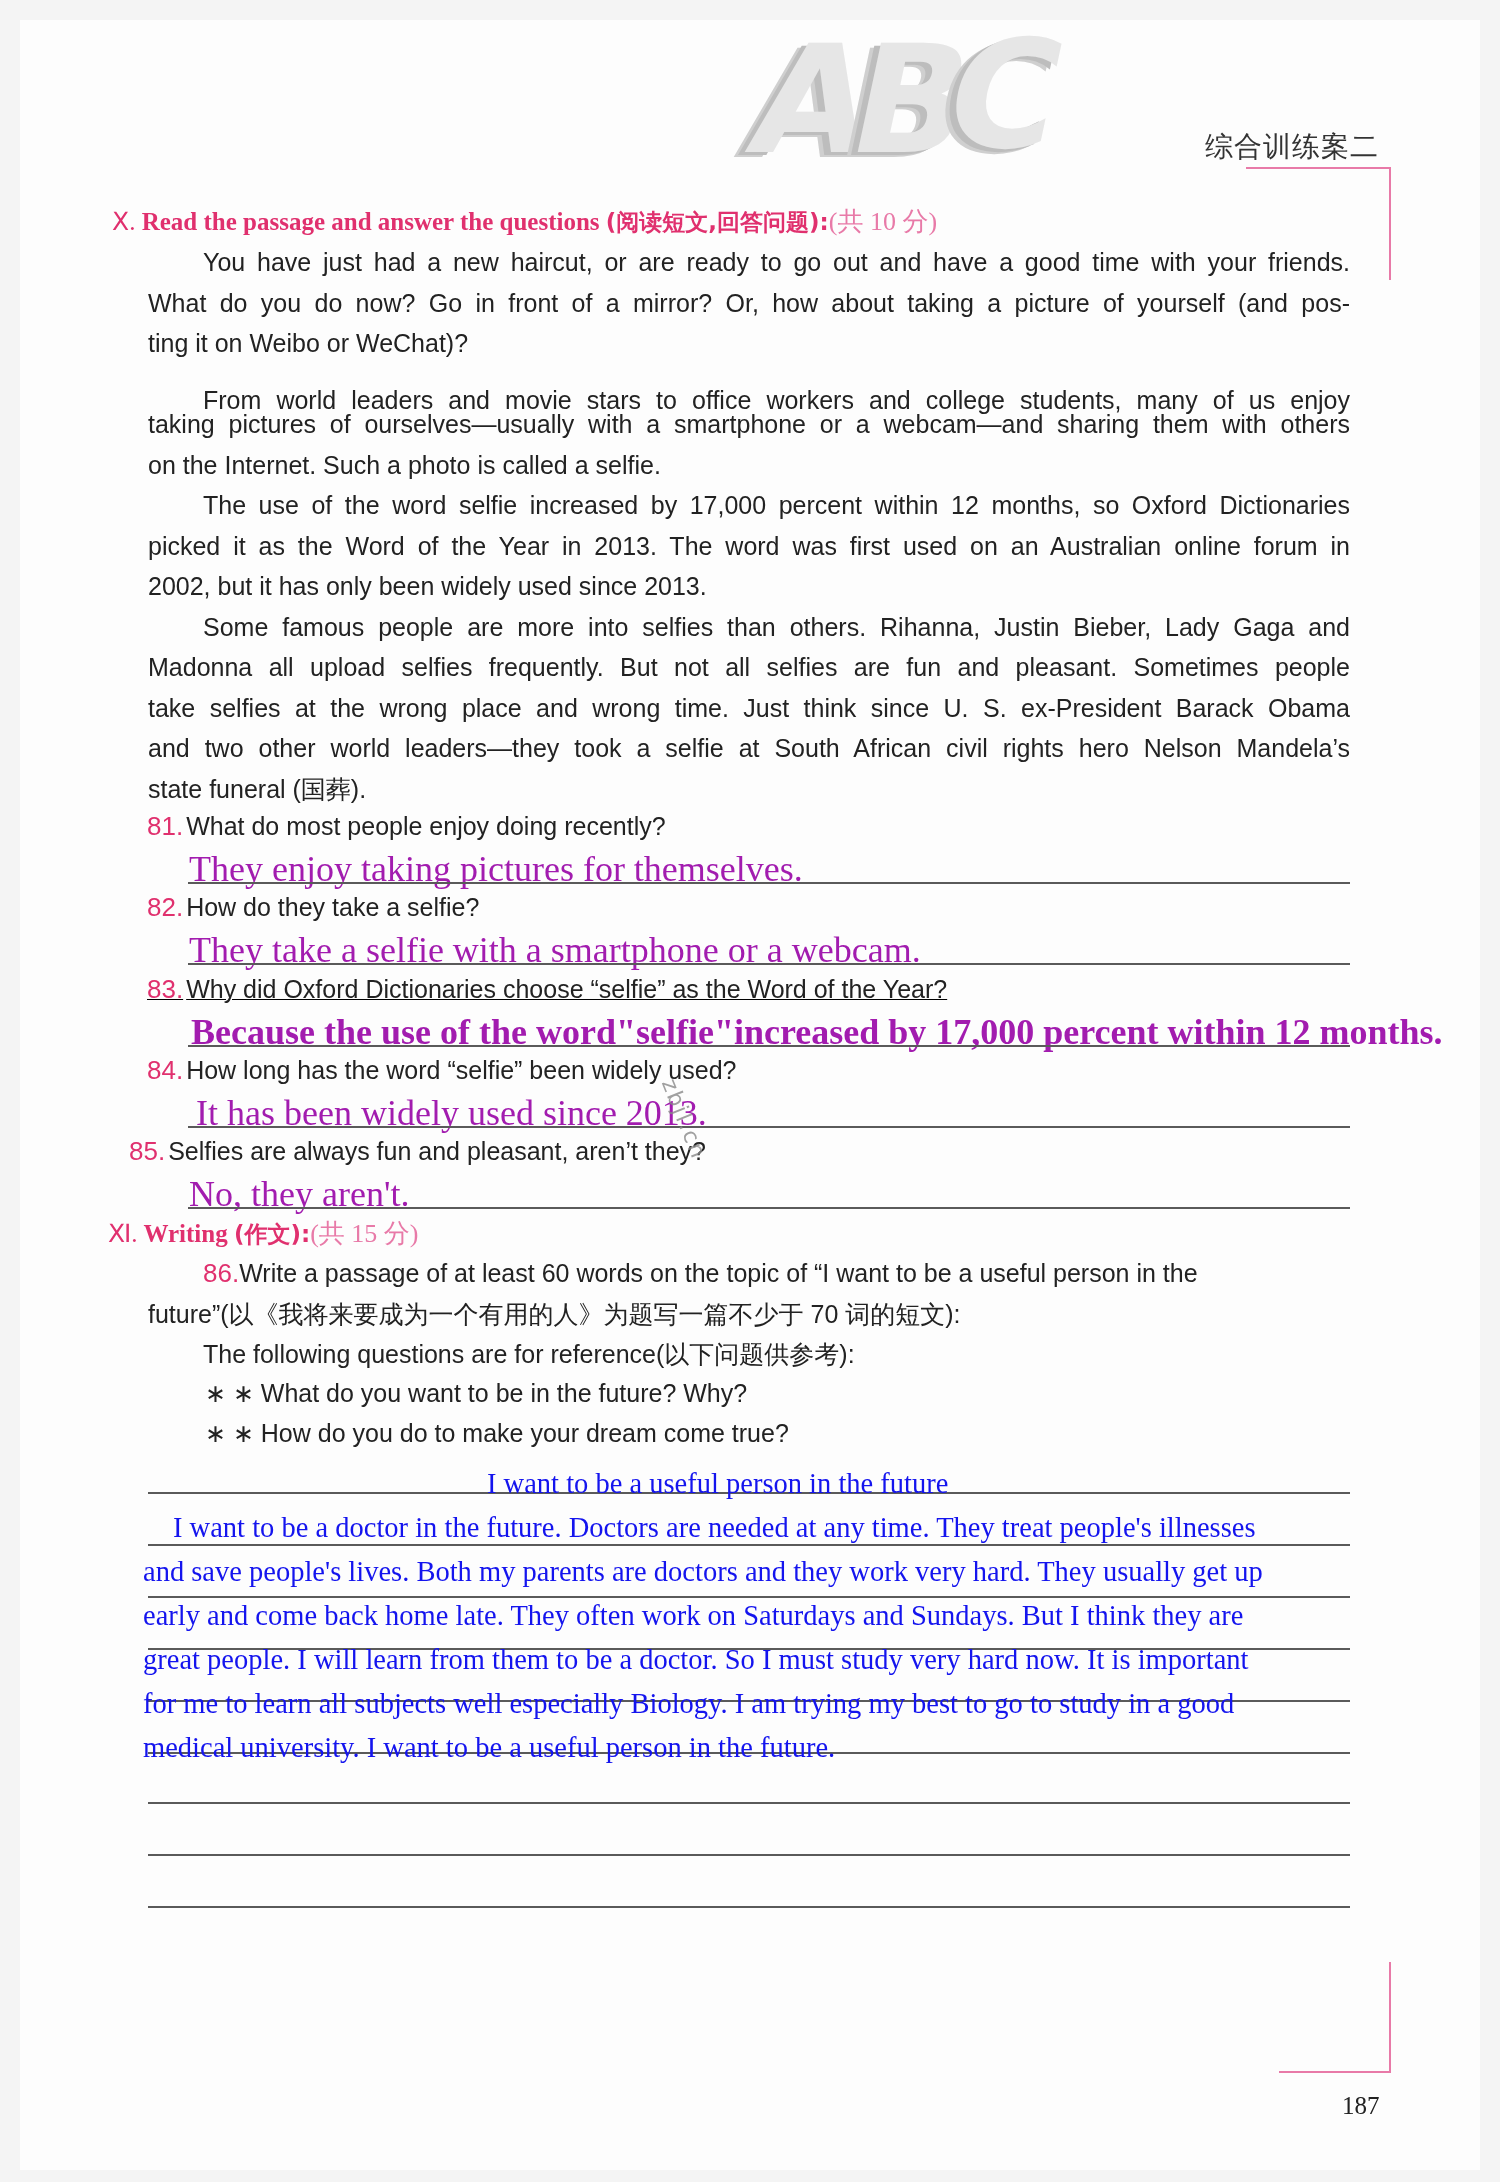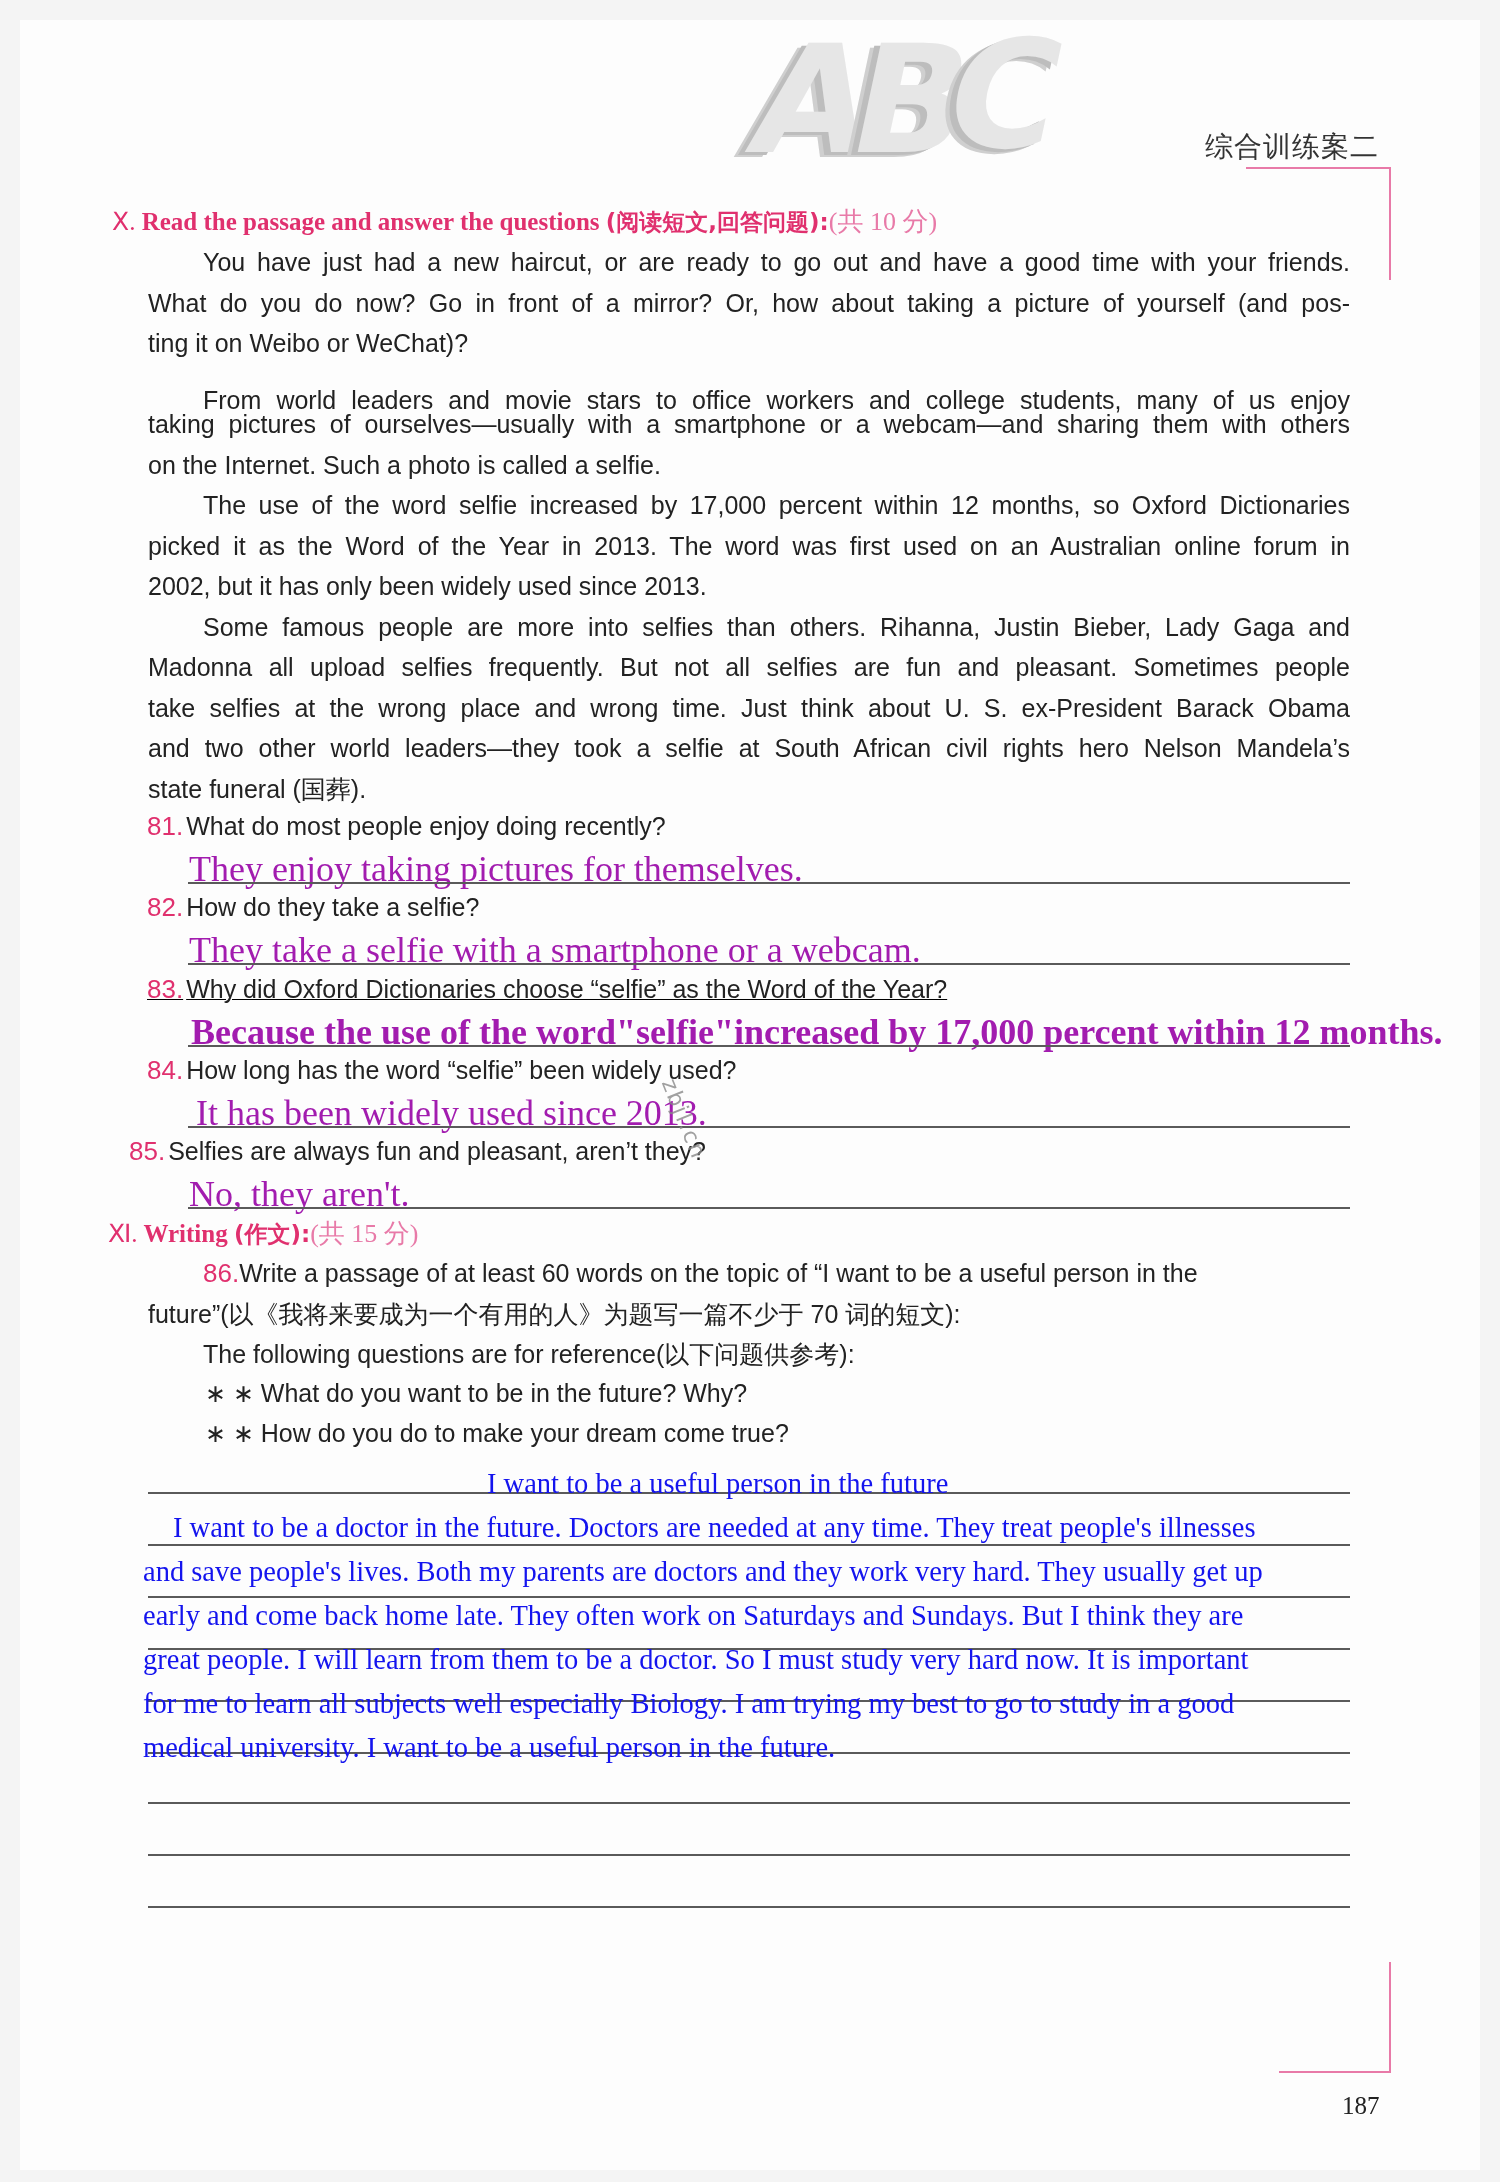--- a/index.html
+++ b/index.html
@@ -49,21 +49,21 @@
     <div class="abs body-line" style="left: 148px; top: 282.5px; width: 1202px; text-align: justify; text-align-last: justify; white-space: normal; height: 40px; overflow: hidden;">What do you do now? Go in front of a mirror? Or, how about taking a picture of yourself (and pos-</div>
     <div class="abs body-line" style="left: 148px; top: 323px;">ting it on Weibo or WeChat)?</div>
     <div class="abs body-line" style="left: 203px; top: 363.5px; width: 1147px; text-align: justify; text-align-last: justify; white-space: normal; height: 40px; overflow: hidden; margin-top: 16px;">From world leaders and movie stars to office workers and college students, many of us enjoy</div>
     <div class="abs body-line" style="left: 148px; top: 404px; width: 1202px; text-align: justify; text-align-last: justify; white-space: normal; height: 40px; overflow: hidden;">taking pictures of ourselves—usually with a smartphone or a webcam—and sharing them with others</div>
     <div class="abs body-line" style="left: 148px; top: 444.5px;">on the Internet.  Such a photo is called a selfie.</div>
     <div class="abs body-line" style="left: 203px; top: 485px; width: 1147px; text-align: justify; text-align-last: justify; white-space: normal; height: 40px; overflow: hidden;">The use of the word selfie increased by 17,000 percent within 12 months, so Oxford Dictionaries</div>
     <div class="abs body-line" style="left: 148px; top: 525.5px; width: 1202px; text-align: justify; text-align-last: justify; white-space: normal; height: 40px; overflow: hidden;">picked it as the Word of the Year in 2013.  The word was first used on an Australian online forum in</div>
     <div class="abs body-line" style="left: 148px; top: 566px;">2002, but it has only been widely used since 2013.</div>
     <div class="abs body-line" style="left: 203px; top: 606.5px; width: 1147px; text-align: justify; text-align-last: justify; white-space: normal; height: 40px; overflow: hidden;">Some famous people are more into selfies than others.  Rihanna, Justin Bieber, Lady Gaga and</div>
     <div class="abs body-line" style="left: 148px; top: 647px; width: 1202px; text-align: justify; text-align-last: justify; white-space: normal; height: 40px; overflow: hidden;">Madonna all upload selfies frequently.  But not all selfies are fun and pleasant.  Sometimes people</div>
-    <div class="abs body-line" style="left: 148px; top: 687.5px; width: 1202px; text-align: justify; text-align-last: justify; white-space: normal; height: 40px; overflow: hidden;">take selfies at the wrong place and wrong time.  Just think about U. S.  ex-President Barack Obama</div>
+    <div class="abs body-line" style="left: 148px; top: 687.5px; width: 1202px; text-align: justify; text-align-last: justify; white-space: normal; height: 40px; overflow: hidden;">take selfies at the wrong place and wrong time.  Just think since U. S.  ex-President Barack Obama</div>
     <div class="abs body-line" style="left: 148px; top: 728px; width: 1202px; text-align: justify; text-align-last: justify; white-space: normal; height: 40px; overflow: hidden;">and two other world leaders—they took a selfie at South African civil rights hero Nelson Mandela’s</div>
     <div class="abs body-line" style="left: 148px; top: 768.5px;">state funeral (国葬).</div>
   </div>
 
 <div id="questions">
     <div class="abs" style="left: 147px; top: 811px;"><span class="qnum">81.</span><span class="qtext" style="margin-left: 3px;">What do most people enjoy doing recently?</span></div>
     <div class="abs answer" style="left: 189px; top: 848px;">They enjoy taking pictures for themselves.</div>
     <div class="rule" style="left: 188px; width: 1162px; top: 882px;"></div>
     <div class="abs" style="left: 147px; top: 892px;"><span class="qnum">82.</span><span class="qtext" style="margin-left: 3px;">How do they take a selfie?</span></div>
     <div class="abs answer" style="left: 189px; top: 929px;">They take a selfie with a smartphone or a webcam.</div>

